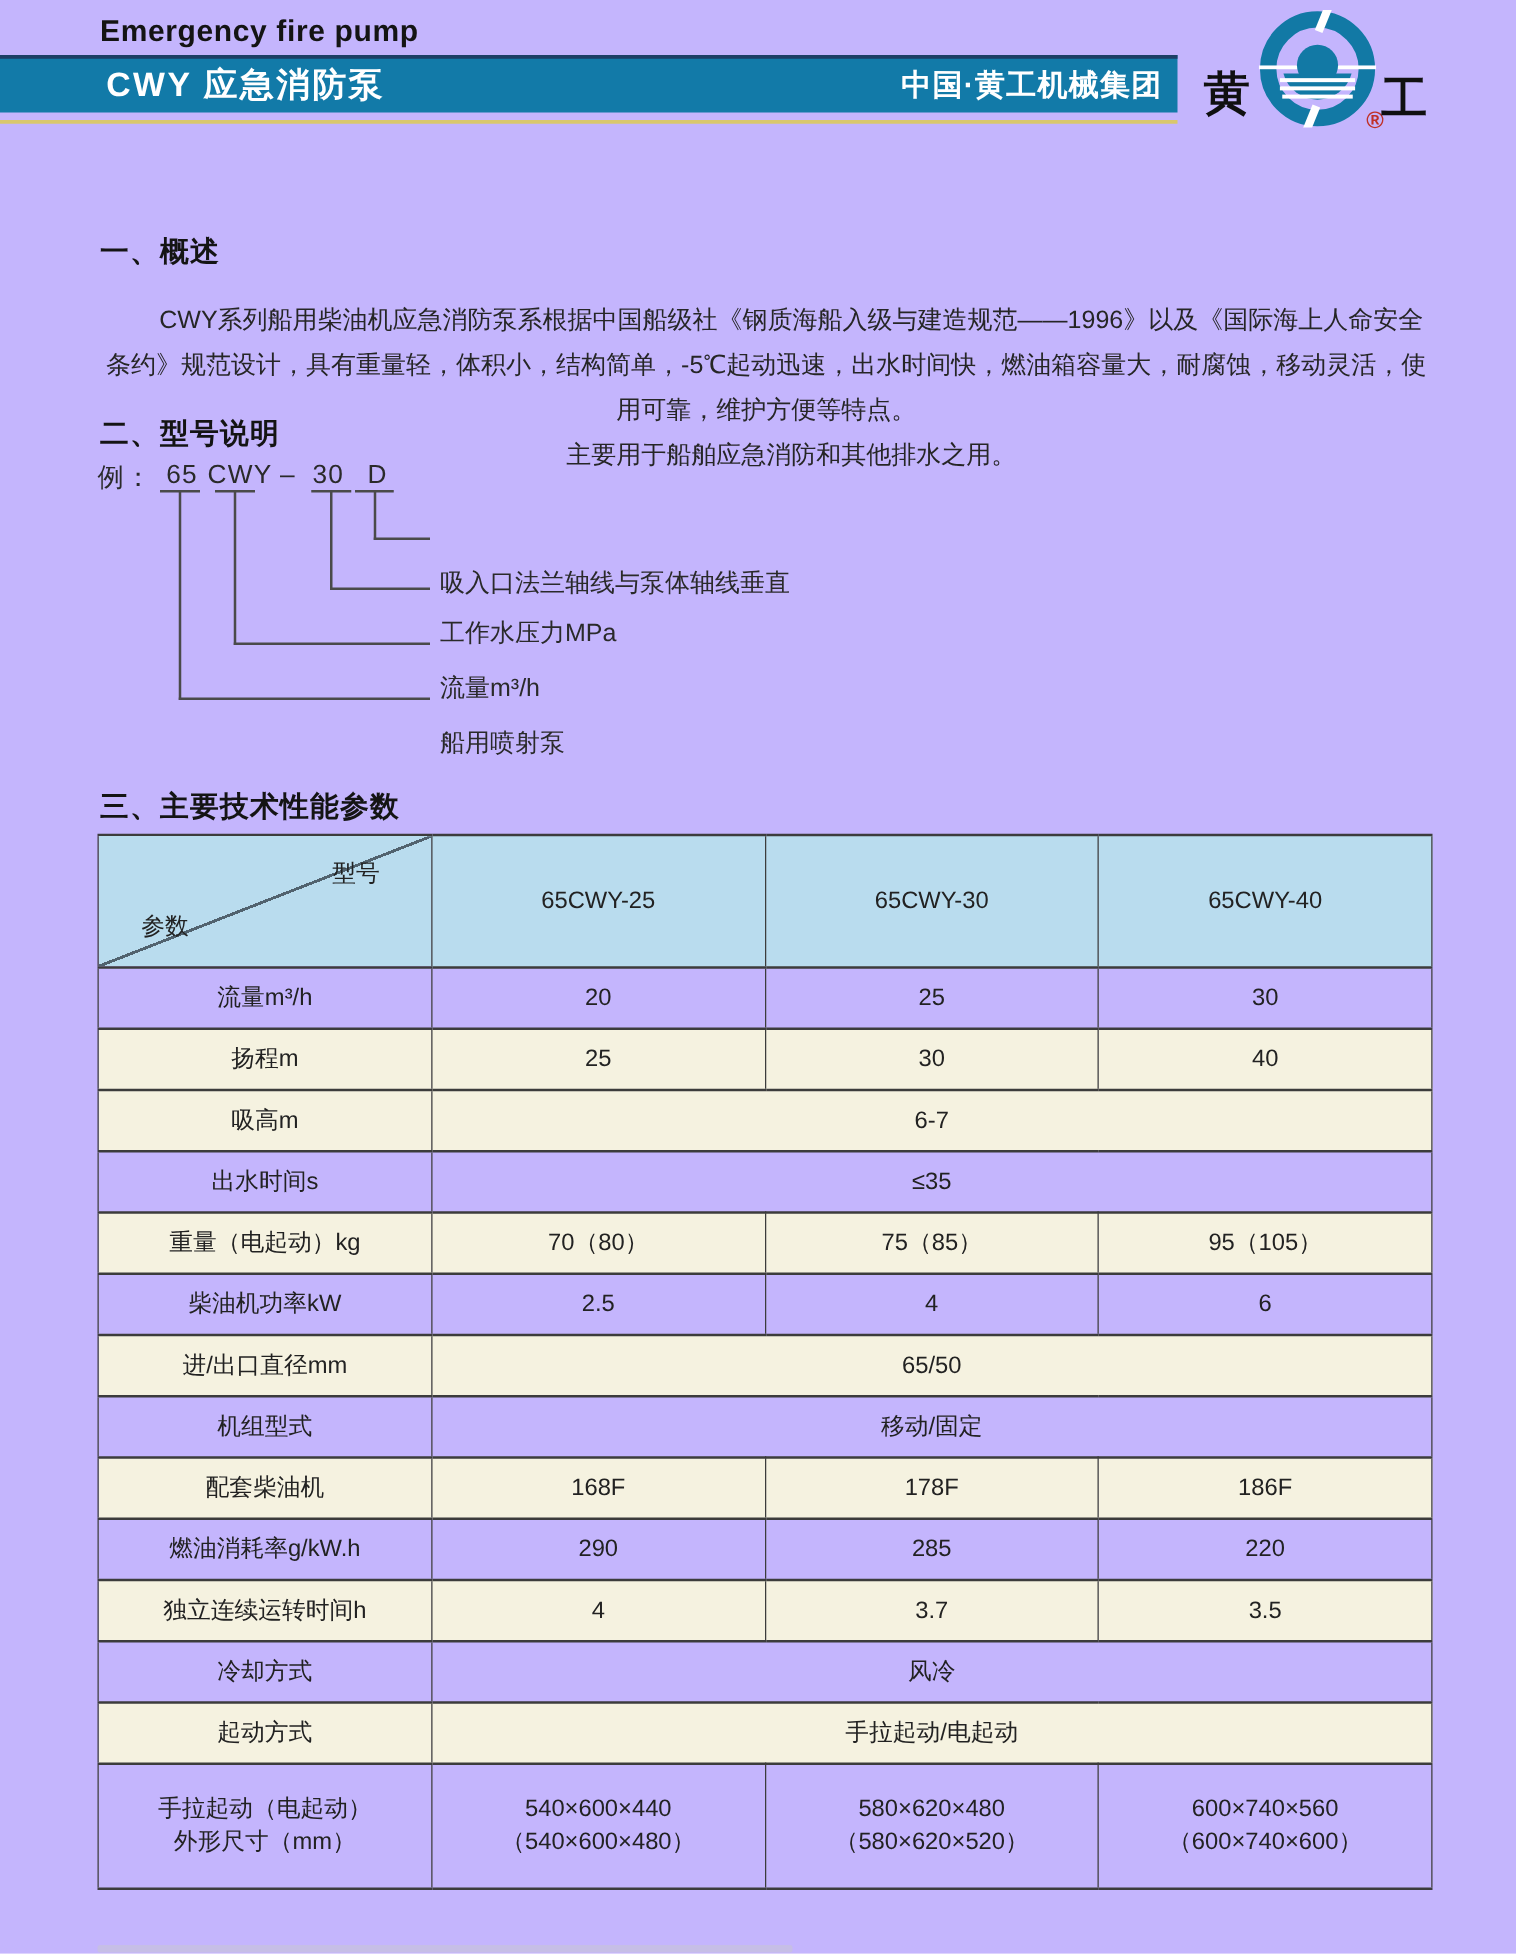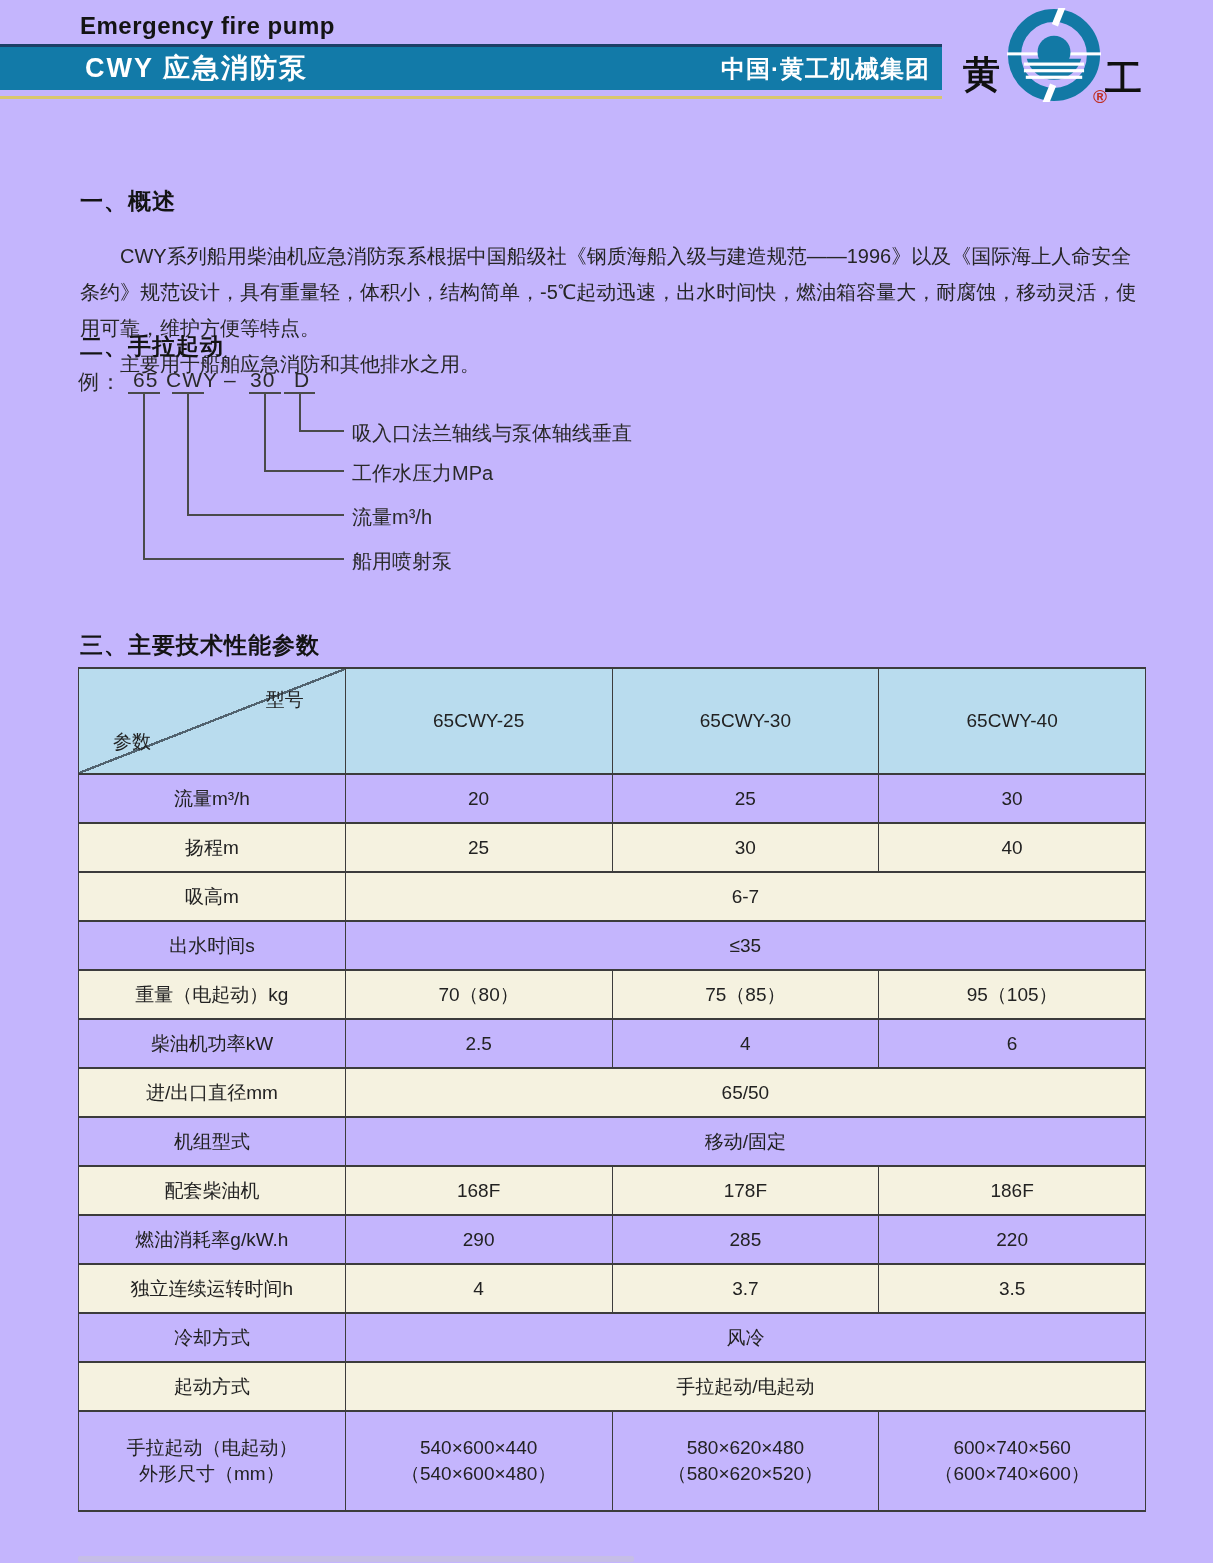--- a/index.html
+++ b/index.html
@@ -59,41 +59,41 @@
     font-size:23px;font-weight:bold;color:#141414;letter-spacing:1px;
   }
   #h-overview{top:186px;}
   #h-model{top:331px;}
   #h-params{top:630px;}
   
   .overview-text{
     position:absolute;left:80px;top:238px;width:1066px;
     font-size:20px;line-height:36px;color:#262626;
   }
-  .overview-text p{text-indent:2em;}
+  .overview-text p{text-indent:2em;text-align:center;}
   
   .diagram{position:absolute;left:78px;top:366px;width:660px;height:230px;font-size:21px;color:#2a2a2a;}
   .code-part{position:absolute;top:2px;letter-spacing:1px;}
   .d-example{left:0;}
   .d-65{left:55px;}
   .d-cwy{left:88px;}
   .d-dash{left:146px;}
   .d-30{left:172px;}
   .d-d{left:216px;}
   .underbar{position:absolute;top:26px;height:0;border-top:2px solid #4a4a4a;}
   .u-65{left:50px;width:32px;}
   .u-cwy{left:94px;width:32px;}
   .u-30{left:171px;width:32px;}
   .u-d{left:206px;width:31px;}
   .connector{position:absolute;top:27px;border-left:2px solid #4a4a4a;border-bottom:2px solid #4a4a4a;}
   .c-d{left:221px;width:45px;height:39px;}
   .c-30{left:186px;width:80px;height:79px;}
   .c-cwy{left:109px;width:157px;height:123px;}
   .c-65{left:65px;width:201px;height:167px;}
-  .leg-label{position:absolute;left:274px;font-size:20px;white-space:nowrap;color:#2a2a2a;}
+  .leg-label{position:absolute;left:274px;font-size:20px;white-space:nowrap;color:#2a2a2a;margin-top:33px;}
   .l-0{top:54px;}
   .l-1{top:94px;}
   .l-2{top:138px;}
   .l-3{top:182px;}
   
   .params-table{
     position:absolute;left:78px;top:667px;width:1068px;
     border-collapse:collapse;table-layout:fixed;
     font-size:19px;color:#222222;
   }
@@ -153,21 +153,21 @@
     <span class="logo-reg">®</span>
     <span class="logo-char-right">工</span>
   </div>
 
   <div class="sec-heading" id="h-overview">一、概述</div>
   <div class="overview-text">
     <p>CWY系列船用柴油机应急消防泵系根据中国船级社《钢质海船入级与建造规范——1996》以及《国际海上人命安全条约》规范设计，具有重量轻，体积小，结构简单，-5℃起动迅速，出水时间快，燃油箱容量大，耐腐蚀，移动灵活，使用可靠，维护方便等特点。</p>
     <p>主要用于船舶应急消防和其他排水之用。</p>
   </div>
 
-  <div class="sec-heading" id="h-model">二、手拉起动</div>
+  <div class="sec-heading" id="h-model">二、型号说明</div>
 
   <div class="diagram">
     <span class="code-part d-example">例：</span>
     <span class="code-part d-65">65</span>
     <span class="code-part d-cwy">CWY</span>
     <span class="code-part d-dash">–</span>
     <span class="code-part d-30">30</span>
     <span class="code-part d-d">D</span>
 
     <div class="underbar u-65"></div>

